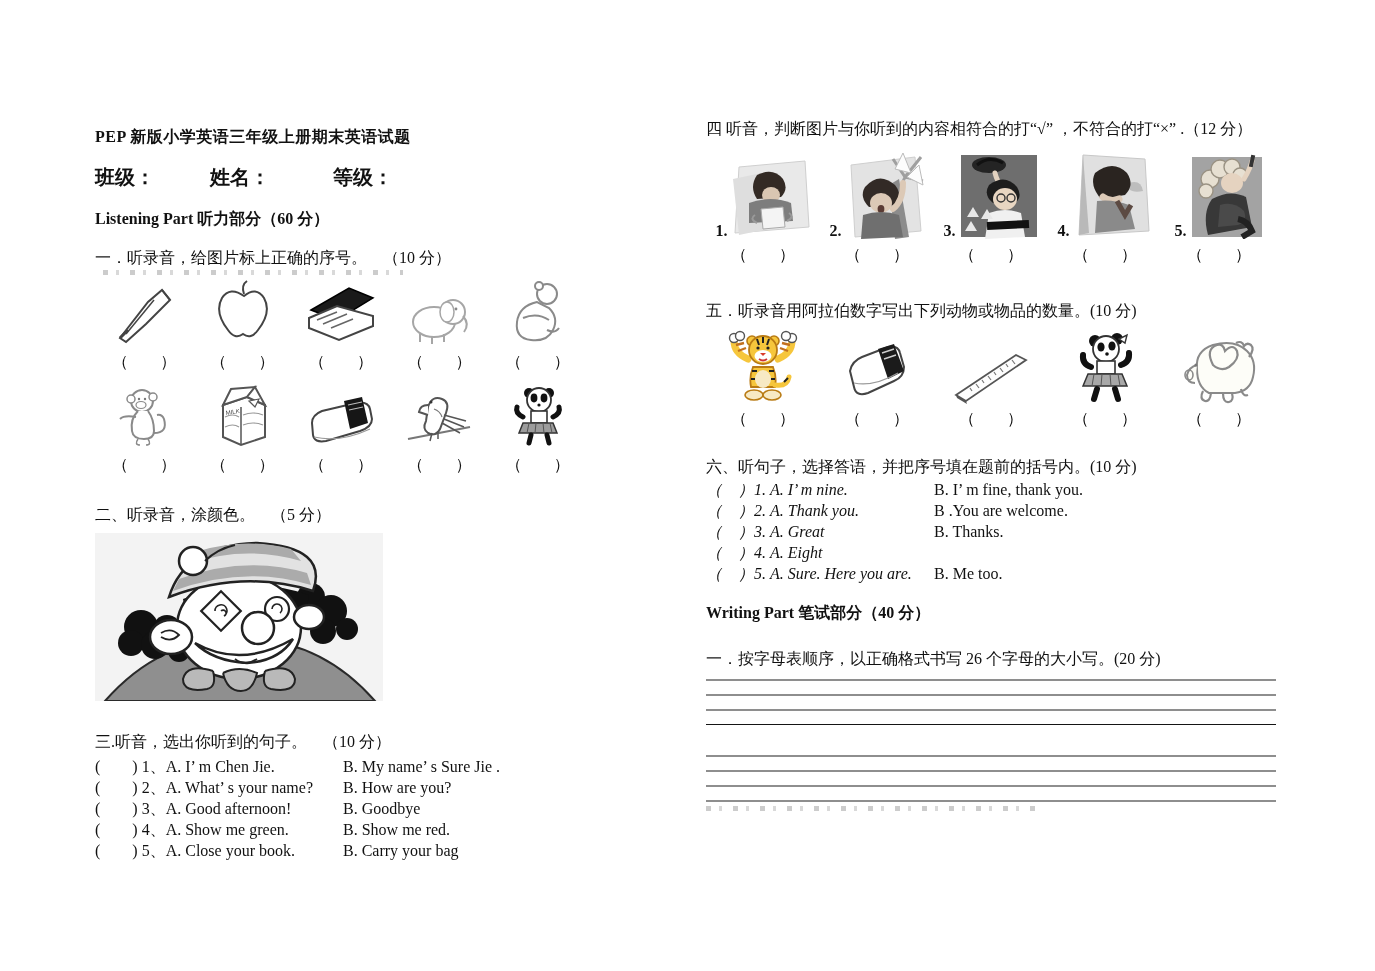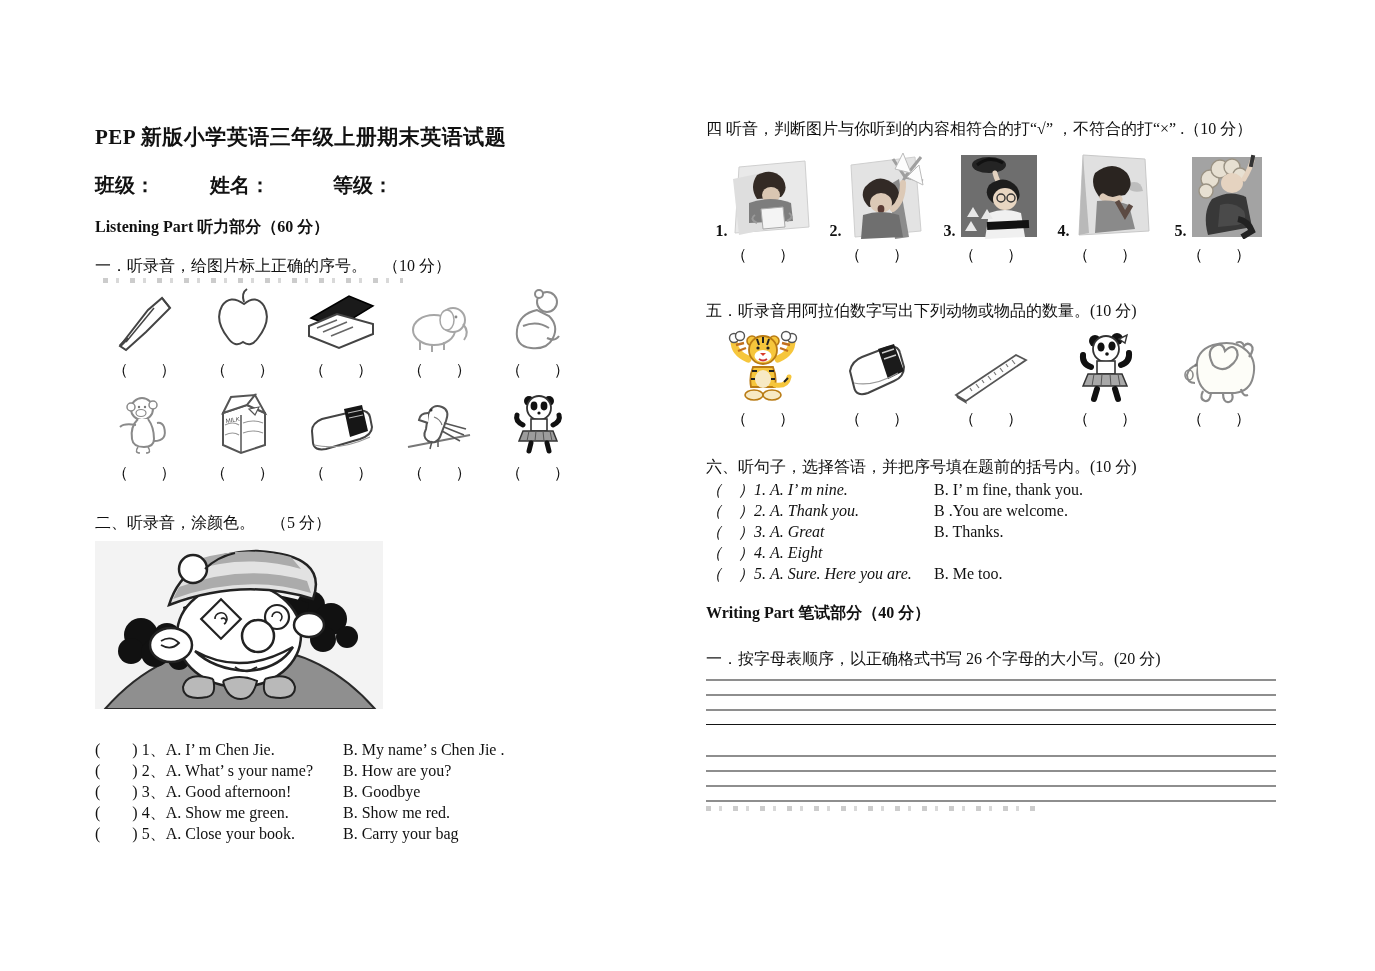--- a/index.html
+++ b/index.html
@@ -1,21 +1,21 @@
 <!DOCTYPE html>
 <html><head>
 <meta charset="utf-8">
 <style>
   html,body{margin:0;padding:0;background:#fff;}
   body{width:1375px;height:971px;position:relative;overflow:hidden;
        font-family:"Liberation Serif","DejaVu Serif",serif;color:#111;}
   .col{position:absolute;}
   .col-left{left:95px;top:122px;width:492px;}
   .col-right{left:706px;top:118px;width:570px;}
-  .title{font-size:21px;font-weight:bold;line-height:30px;margin:0 0 22px 0;letter-spacing:.5px;}
+  .title{font-size:16px;font-weight:bold;line-height:30px;margin:0 0 14px 0;letter-spacing:.5px;}
   .fields{font-size:20px;font-weight:bold;line-height:22px;margin-bottom:20px;}
   .fields span{display:inline-block;}
   .f-class{margin-right:50px;} .f-name{margin-right:58px;}
   .sec-head{font-size:16px;font-weight:bold;line-height:22px;margin-bottom:17px;}
   .q-head{font-size:16px;line-height:21px;margin-bottom:2px;}
   .ghost{height:5px;opacity:.5;filter:blur(.4px);
          background:repeating-linear-gradient(90deg,#9a9a9a 0 5px,transparent 5px 13px,#b5b5b5 13px 16px,transparent 16px 27px);}
   .ghost-top{width:300px;margin:0 0 3px 8px;}
   .ghost-bottom{width:330px;margin-top:4px;}
   .img-row{display:flex;width:100%;align-items:flex-end;}
@@ -211,24 +211,25 @@
     <circle cx="163" cy="95" r="16" fill="#fff" stroke="#222" stroke-width="2.5"></circle>
     <path d="M100 110 Q146 136 198 106 Q184 128 152 130 Q118 128 100 110 Z" fill="#fff" stroke="#222" stroke-width="2.5"></path>
     <path d="M140 126 q10 8 22 0" fill="none" stroke="#222" stroke-width="1.8"></path>
     <g fill="#b9b9b9" stroke="#222" stroke-width="2">
       <path d="M118 138 q-26 -8 -30 8 q0 14 24 10 q10 -2 6 -18"></path>
       <path d="M170 138 q26 -8 30 8 q0 14 -24 10 q-10 -2 -6 -18"></path>
       <path d="M128 140 q16 -8 34 0 q-4 18 -16 18 q-14 0 -18 -18"></path>
     </g>
   </svg>
 
+  <div class="q-head mb4">三.听音，选出你听到的句子。　（10 分）</div>
   <div class="q3">
     <div class="opt-row">
       <span class="opt-a3">(　　) 1、A. I’ m Chen Jie.</span>
-      <span class="opt-b">B. My name’ s Chen Jie .</span>
+      <span class="opt-b">B. My name’ s Sure Jie .</span>
     </div>
     <div class="opt-row">
       <span class="opt-a3">(　　) 2、A. What’ s your name?</span>
       <span class="opt-b">B. How are you?</span>
     </div>
     <div class="opt-row">
       <span class="opt-a3">(　　) 3、A. Good afternoon!</span>
       <span class="opt-b">B. Goodbye</span>
     </div>
     <div class="opt-row">
@@ -237,21 +238,21 @@
     </div>
     <div class="opt-row">
       <span class="opt-a3">(　　) 5、A. Close your book.</span>
       <span class="opt-b">B. Carry your bag</span>
     </div>
   </div>
 </div>
 
 <div class="col col-right">
 
-  <div class="q-head mb10">四 听音，判断图片与你听到的内容相符合的打“√” ，不符合的打“×” .（10 分）</div>
+  <div class="q-head mb10">四 听音，判断图片与你听到的内容相符合的打“√” ，不符合的打“×” .（12 分）</div>
 
   <div class="img-row mb6">
     <div class="cell thumb-cell">
       <span class="thumb-num">1.</span>
       <svg width="80" height="86" viewBox="0 0 80 86">
         <polygon points="8,14 74,8 78,74 4,80" fill="#e9e9e9" stroke="#cfcfcf"></polygon>
         <polygon points="2,26 40,18 46,74 8,82" fill="#dedede"></polygon>
         <path d="M26 22 q16 -8 26 4 q6 10 -2 18 l-24 2 q-8 -12 0 -24" fill="#332a24"></path>
         <ellipse cx="40" cy="42" rx="9" ry="8" fill="#d9c6b2"></ellipse>
         <path d="M18 50 q22 -8 42 0 l2 18 -44 2 z" fill="#7d7d7d"></path>

